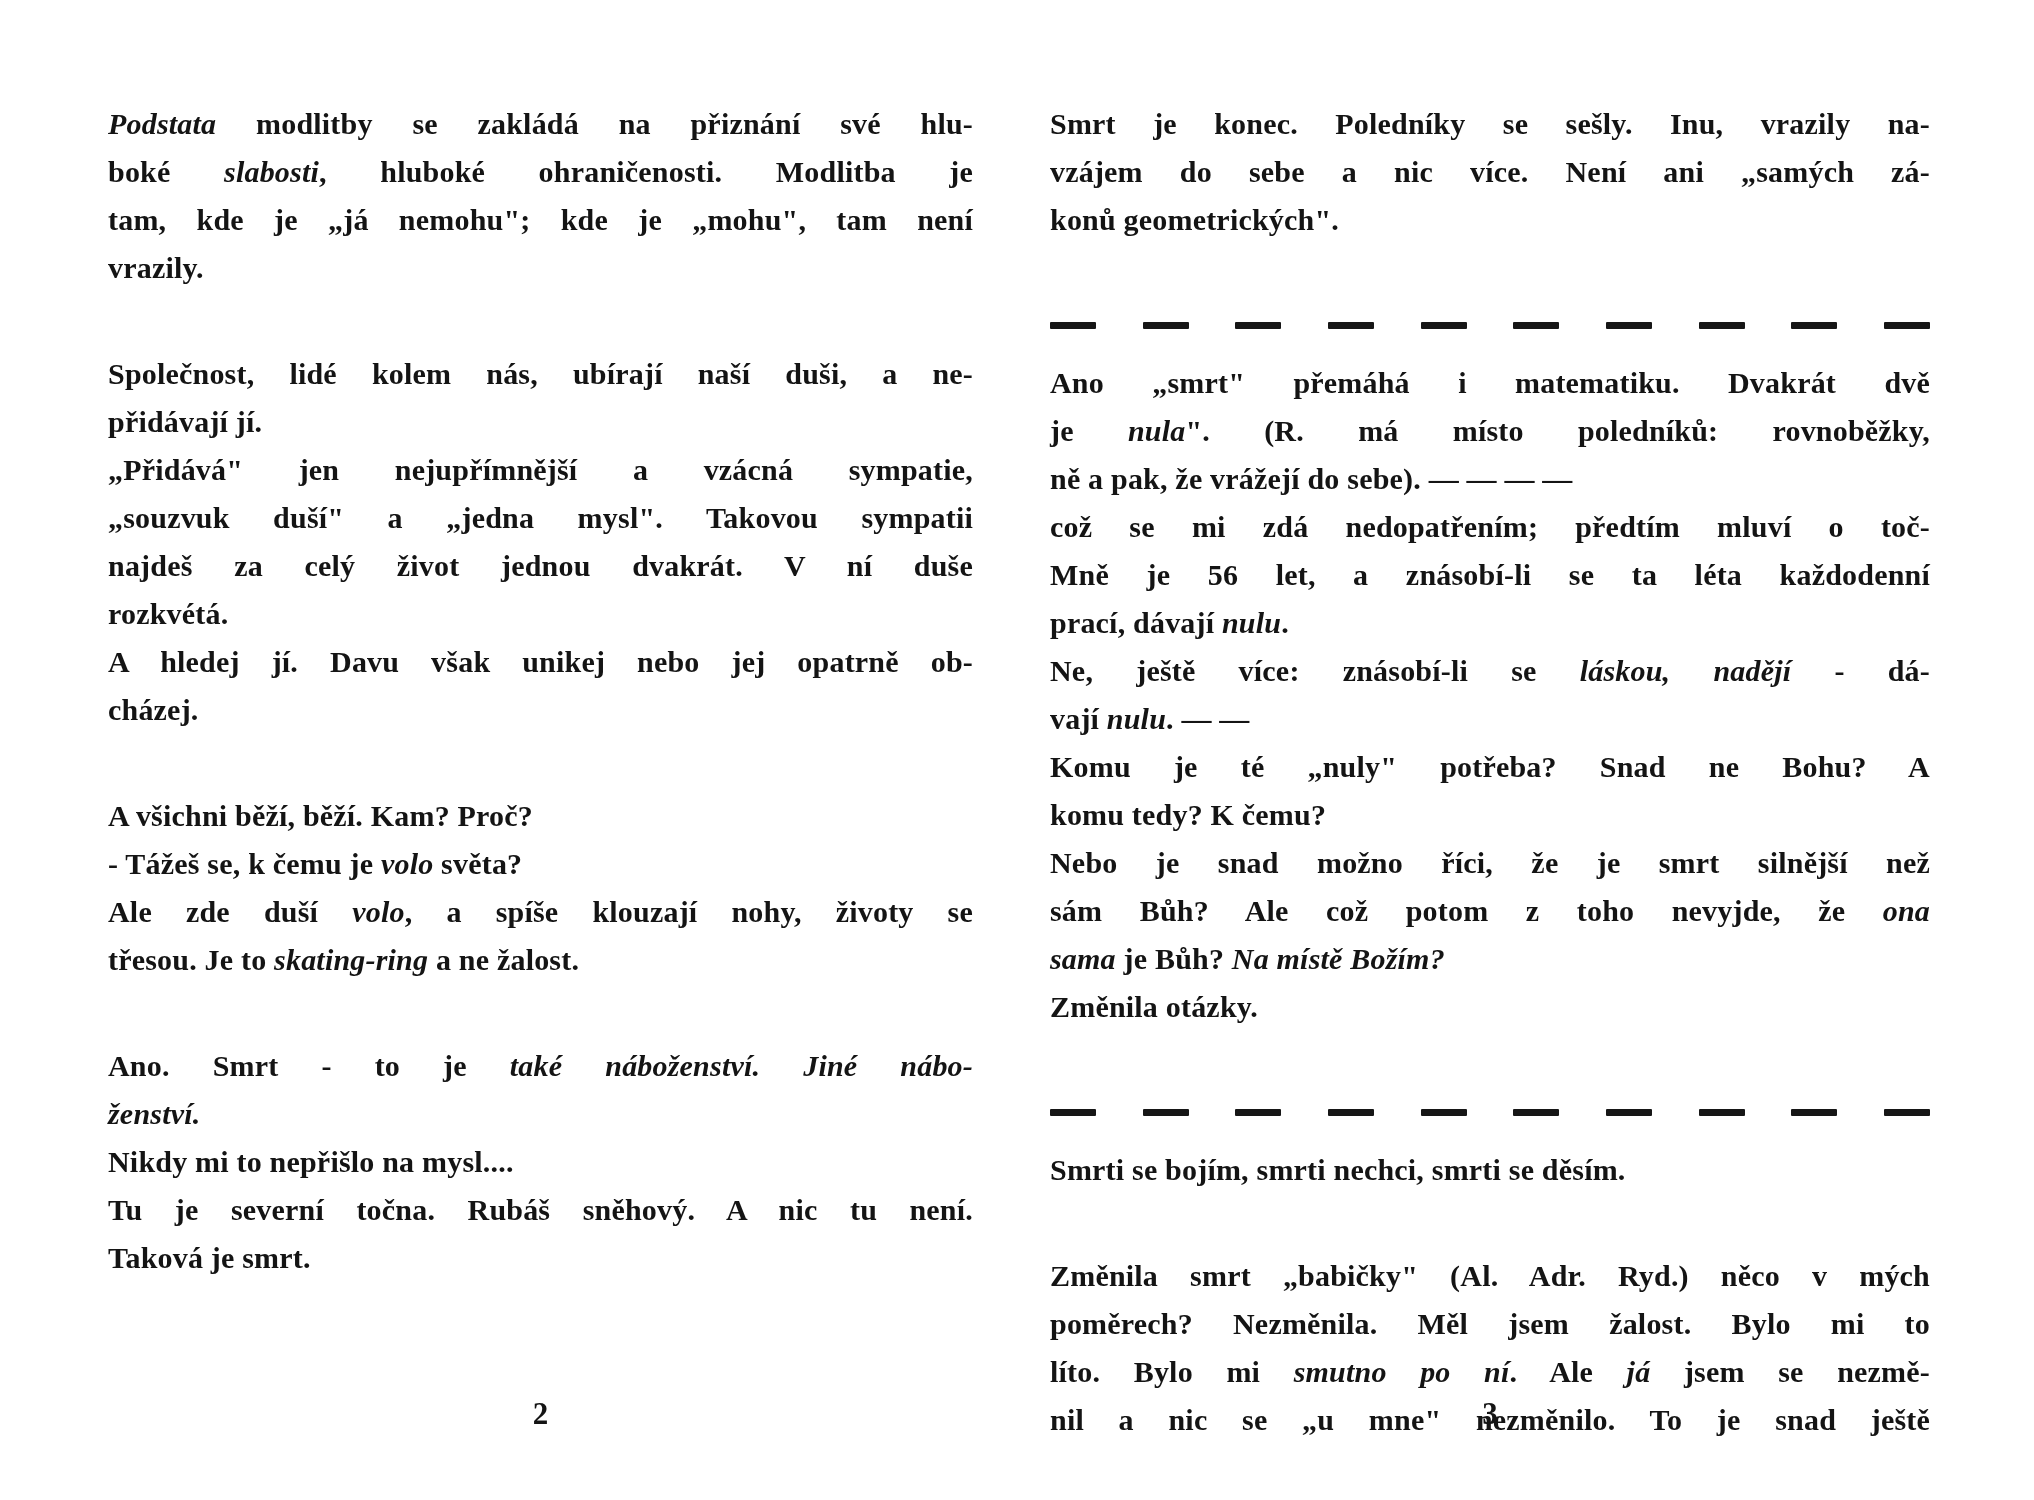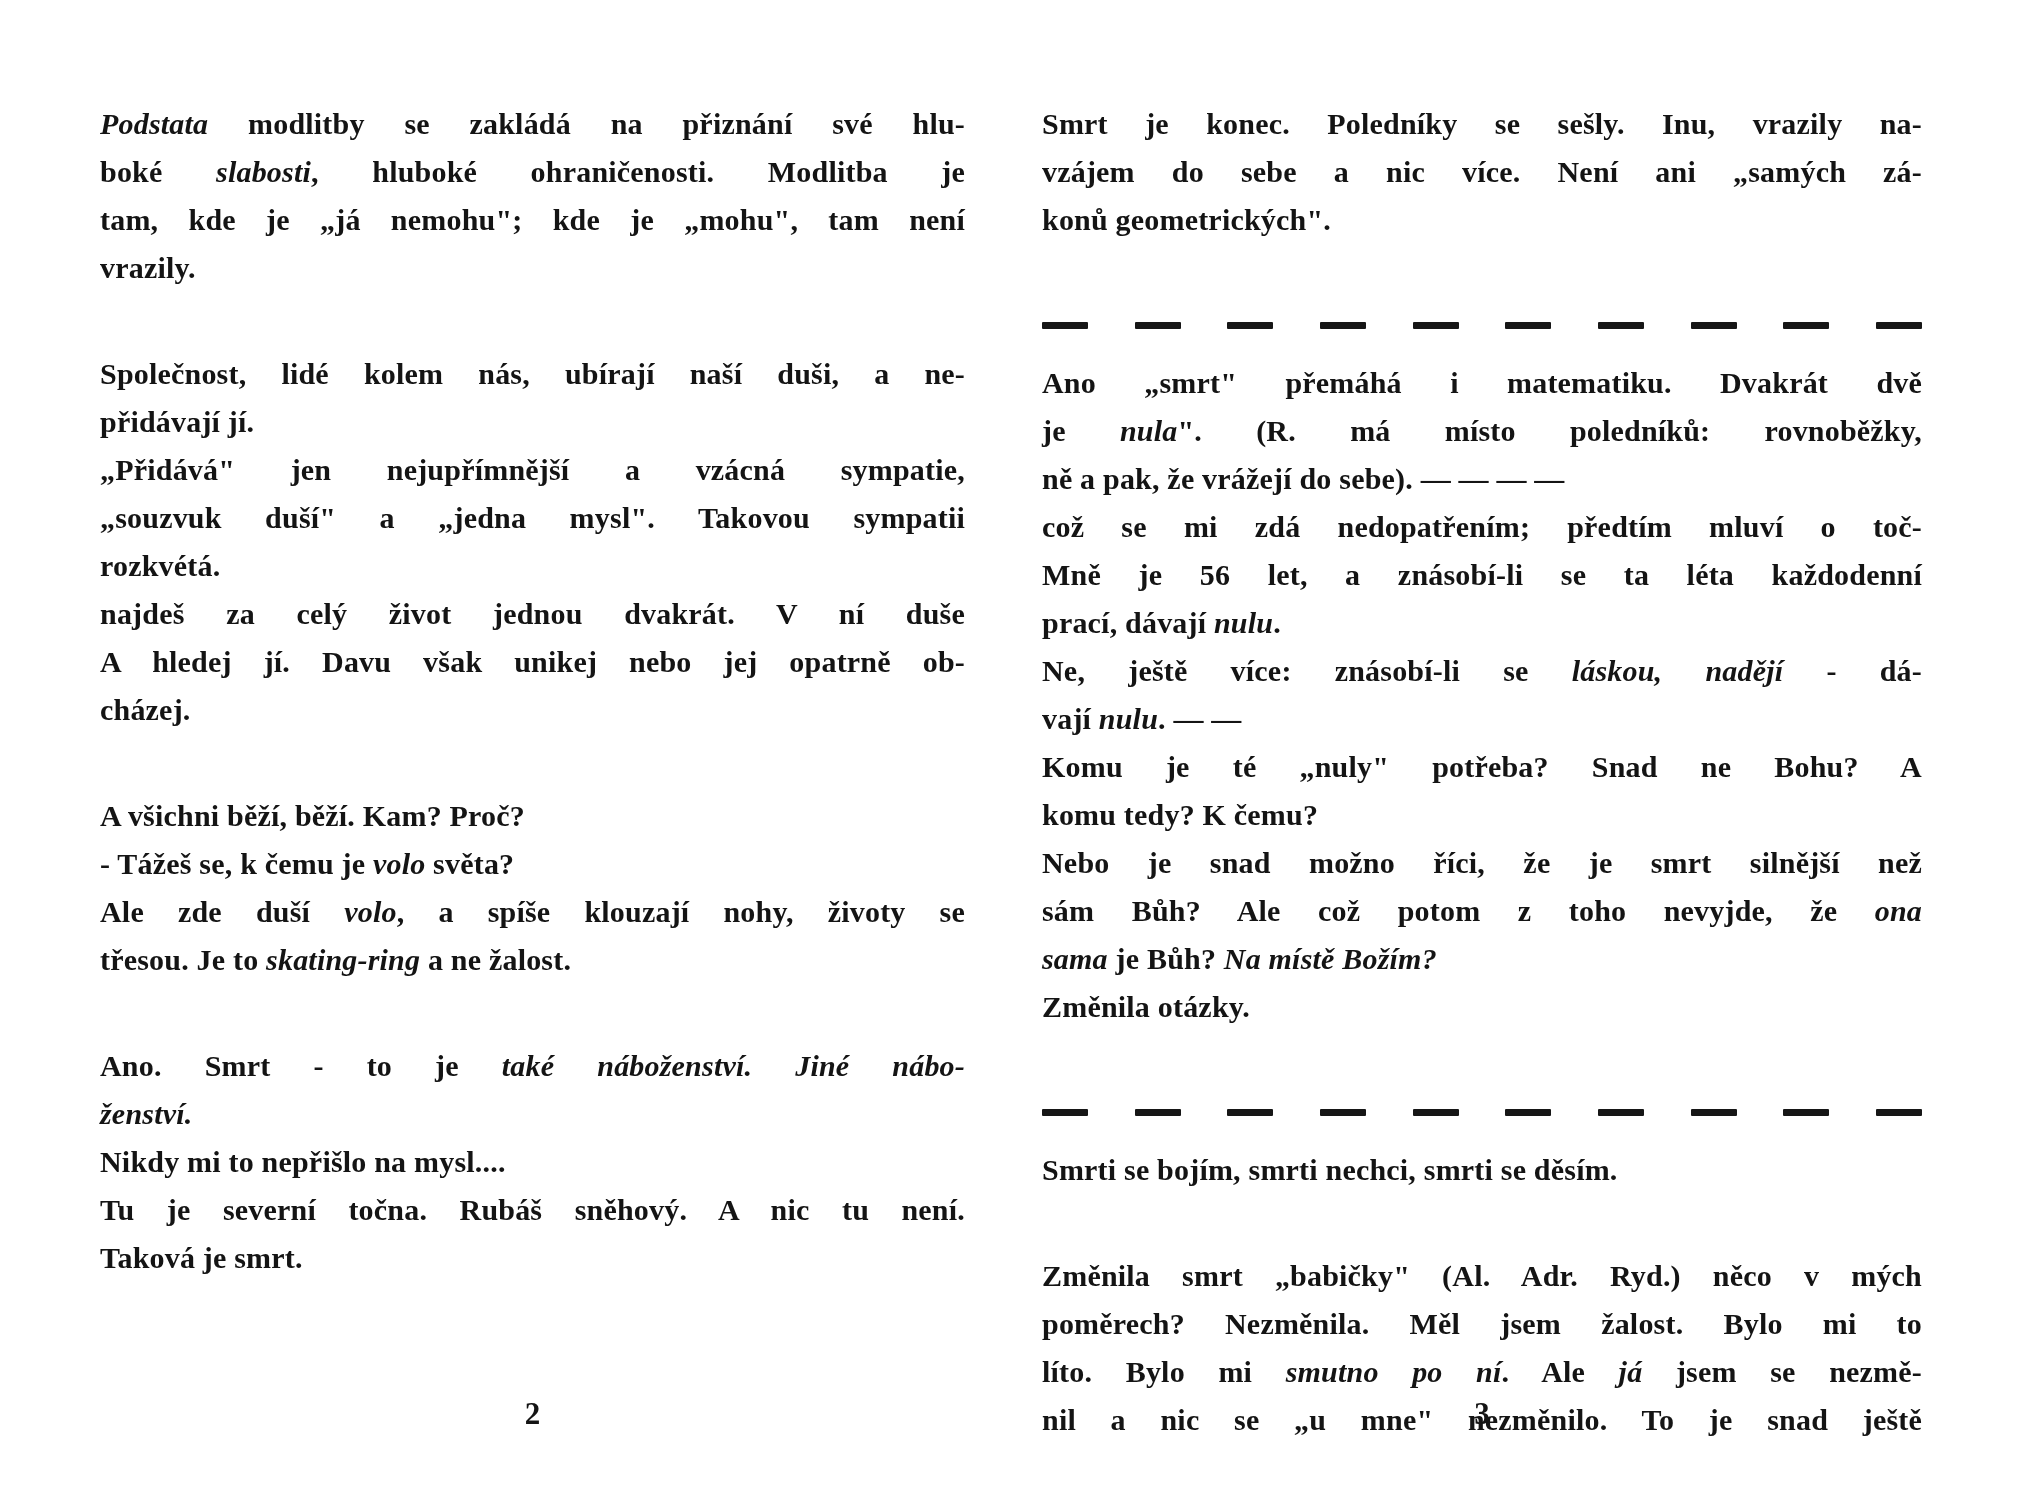--- a/index.html
+++ b/index.html
@@ -13,20 +13,21 @@
     height: 1500px;
     background: #ffffff;
     overflow: hidden;
     font-family: "Liberation Serif", "DejaVu Serif", serif;
     color: #141414;
   }
   .page {
     position: absolute;
     top: 100px;
     height: 1290px;
+    margin-left: 8px;
   }
   .page.left  { left: 100px;  width: 865px; }
   .page.right { left: 1042px; width: 880px; }
 
   .para { margin: 0 0 58px 0; }
   .para:last-child { margin-bottom: 0; }
 
   .line {
     height: 48px;
     line-height: 48px;
@@ -77,22 +78,22 @@
           <div class="line j"><span class="it">Podstata</span><span> modlitby se zakládá na přiznání své hlu-</span></div>
           <div class="line j"><span>boké </span><span class="it">slabosti</span><span>, hluboké ohraničenosti. Modlitba je</span></div>
           <div class="line j"><span>tam, kde je „já nemohu"; kde je „mohu", tam není</span></div>
           <div class="line"><span>vrazily.</span></div>
         </div>
         <div class="para">
           <div class="line j"><span>Společnost, lidé kolem nás, ubírají naší duši, a ne-</span></div>
           <div class="line"><span>přidávají jí.</span></div>
           <div class="line j"><span>„Přidává" jen nejupřímnější a vzácná sympatie,</span></div>
           <div class="line j"><span>„souzvuk duší" a „jedna mysl". Takovou sympatii</span></div>
+          <div class="line j"><span>najdeš za celý život jednou dvakrát. V ní duše</span></div>
           <div class="line"><span>rozkvétá.</span></div>
-          <div class="line j"><span>najdeš za celý život jednou dvakrát. V ní duše</span></div>
           <div class="line j"><span>A hledej jí. Davu však unikej nebo jej opatrně ob-</span></div>
           <div class="line"><span>cházej.</span></div>
         </div>
         <div class="para">
           <div class="line"><span>A všichni běží, běží. Kam? Proč?</span></div>
           <div class="line"><span>- Tážeš se, k čemu je </span><span class="it">volo</span><span> světa?</span></div>
           <div class="line j"><span>Ale zde duší </span><span class="it">volo</span><span>, a spíše klouzají nohy, životy se</span></div>
           <div class="line"><span>třesou. Je to </span><span class="it">skating-ring</span><span> a ne žalost.</span></div>
         </div>
         <div class="para">

